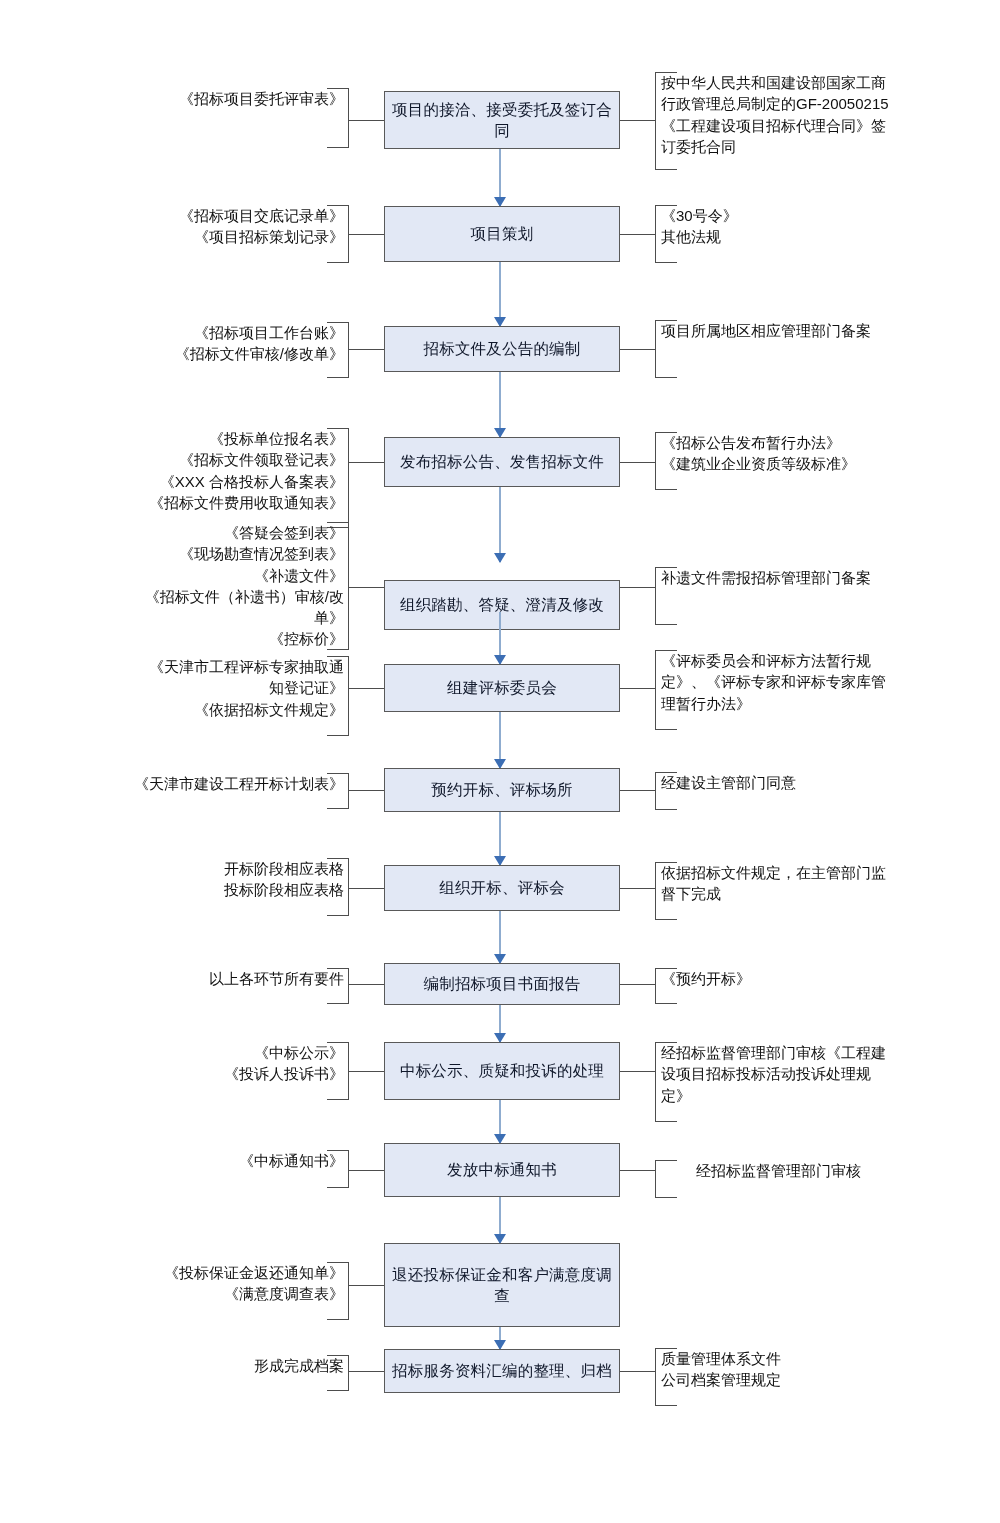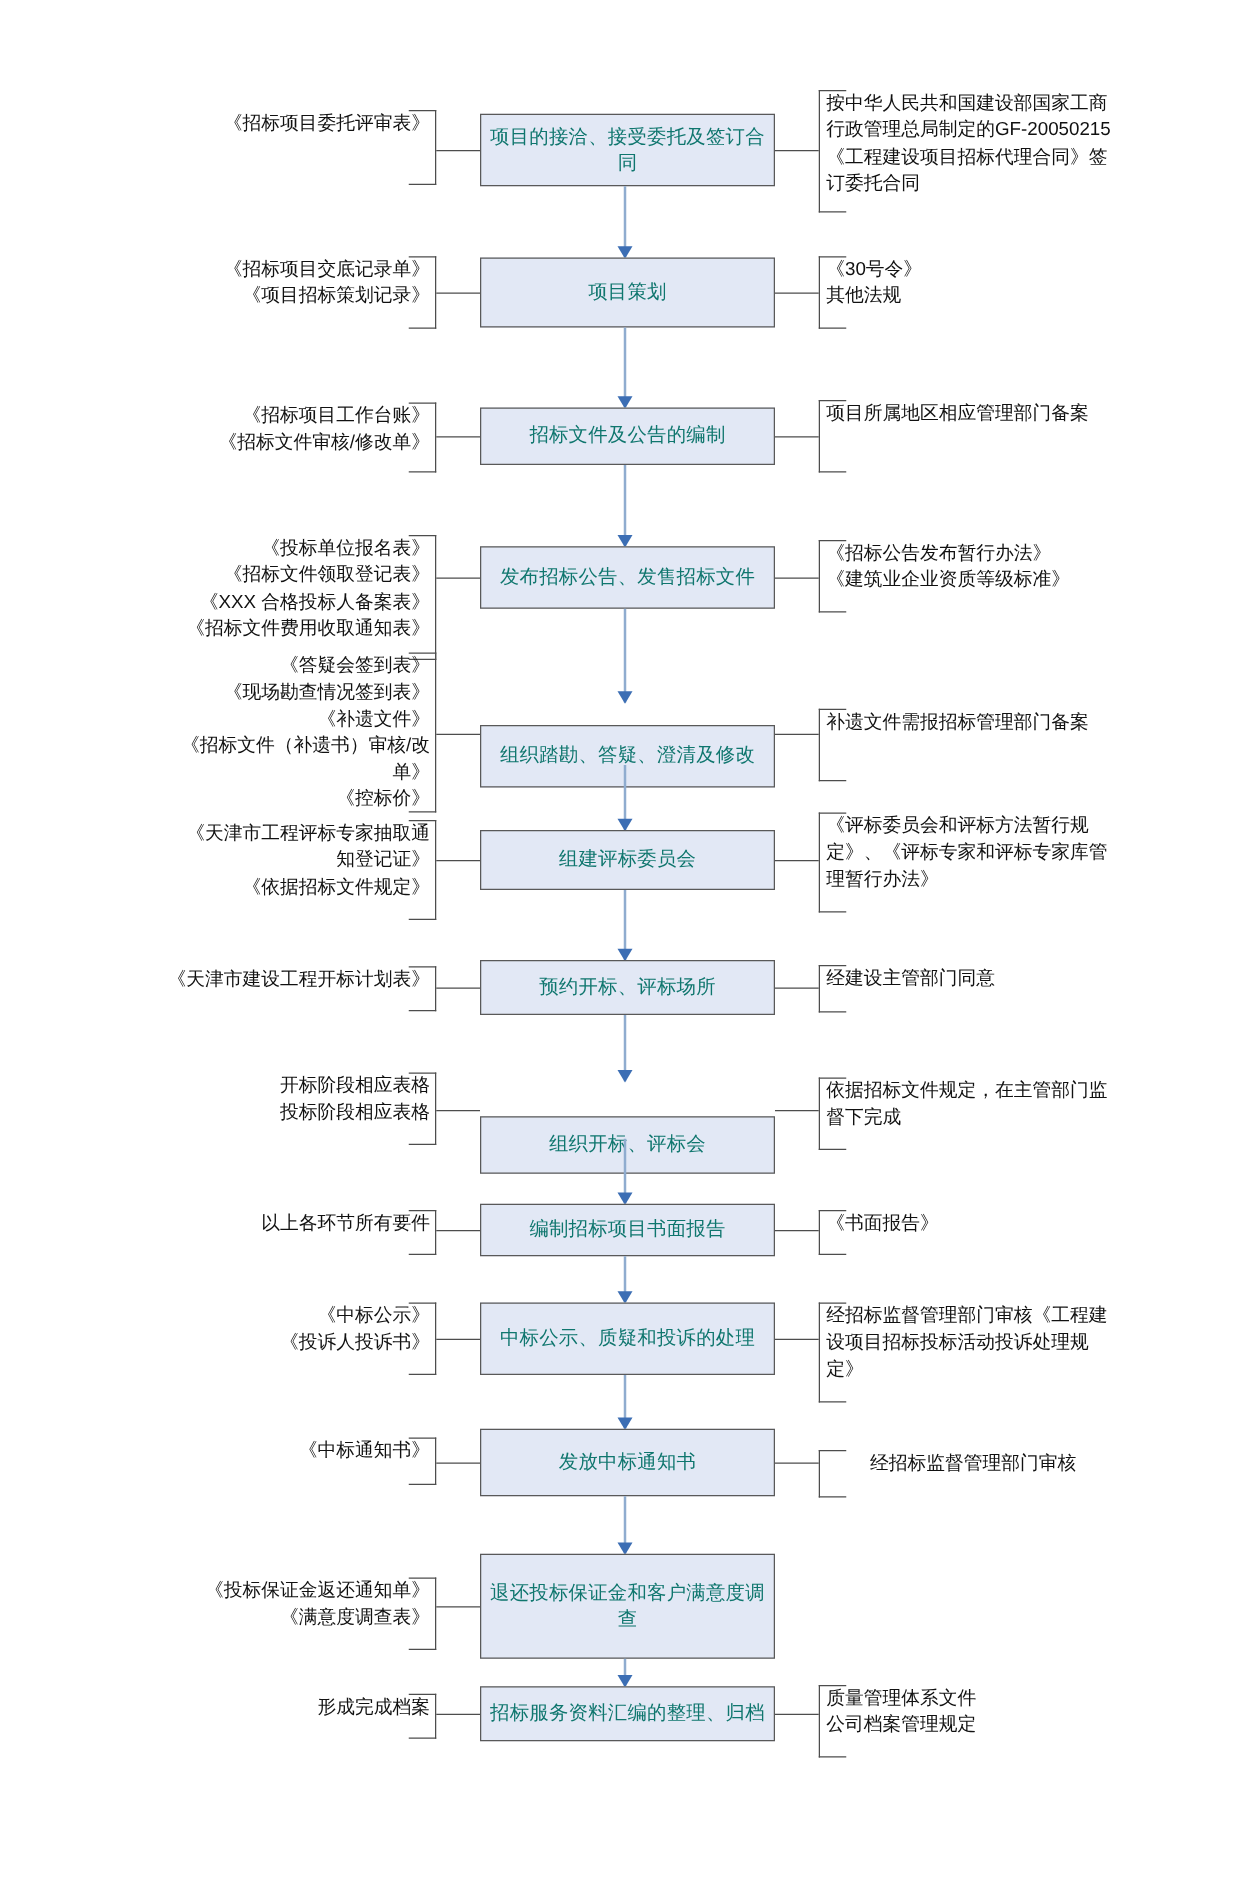--- a/index.html
+++ b/index.html
@@ -32,21 +32,21 @@
     background: #e2e8f5;
     border: 1.6px solid #595959;
     display: flex;
     align-items: center;
     justify-content: center;
     text-align: center;
     font-size: 15.5px;
     line-height: 1.38;
     letter-spacing: 0.2px;
     padding: 2px 6px;
-    color: #0f766e;
+    color: #0f172a;
   }
 
   
   .stub {
     position: absolute;
     height: 0;
     border-top: 1.3px solid #4d4d4d;
   }
 
   
@@ -247,21 +247,21 @@
     <div class="stub" style="left: 349px; width: 35px; top: 790px;"></div>
     <div class="ann-right" style="top: 772px; min-height: 38px; left: 655px; width: 235px;">
       <span class="tick-t"></span>
       <div>经建设主管部门同意</div>
       <span class="tick-b"></span>
     </div>
     <div class="stub" style="left: 620px; width: 35px; top: 790px;"></div>
     <div class="arrow" style="top: 812px; height: 53px;">
       <span class="head"></span>
     </div>
-    <div class="box" id="step-8" style="top: 865px; height: 46px; margin-top: 28px;">
+    <div class="box" id="step-8" style="top: 865px; height: 46px;">
       <span>组织开标、评标会</span>
     </div>
     <div class="ann-left" style="top: 858px; min-height: 58px; left: 180px; width: 169px;">
       <span class="tick-t"></span>
       <div>开标阶段相应表格</div>
       <div>投标阶段相应表格</div>
       <span class="tick-b"></span>
     </div>
     <div class="stub" style="left: 349px; width: 35px; top: 888px;"></div>
     <div class="ann-right" style="top: 862px; min-height: 58px; left: 655px; width: 235px;">
@@ -277,21 +277,21 @@
       <span>编制招标项目书面报告</span>
     </div>
     <div class="ann-left" style="top: 968px; min-height: 36px; left: 180px; width: 169px;">
       <span class="tick-t"></span>
       <div>以上各环节所有要件</div>
       <span class="tick-b"></span>
     </div>
     <div class="stub" style="left: 349px; width: 35px; top: 984px;"></div>
     <div class="ann-right" style="top: 968px; min-height: 36px; left: 655px; width: 235px;">
       <span class="tick-t"></span>
-      <div>《书面报告》</div>
+      <div>《预约开标》</div>
       <span class="tick-b"></span>
     </div>
     <div class="stub" style="left: 620px; width: 35px; top: 984px;"></div>
     <div class="arrow" style="top: 1005px; height: 37px;">
       <span class="head"></span>
     </div>
     <div class="box" id="step-10" style="top: 1042px; height: 58px;">
       <span>中标公示、质疑和投诉的处理</span>
     </div>
     <div class="ann-left" style="top: 1042px; min-height: 58px; left: 185px; width: 164px;">

